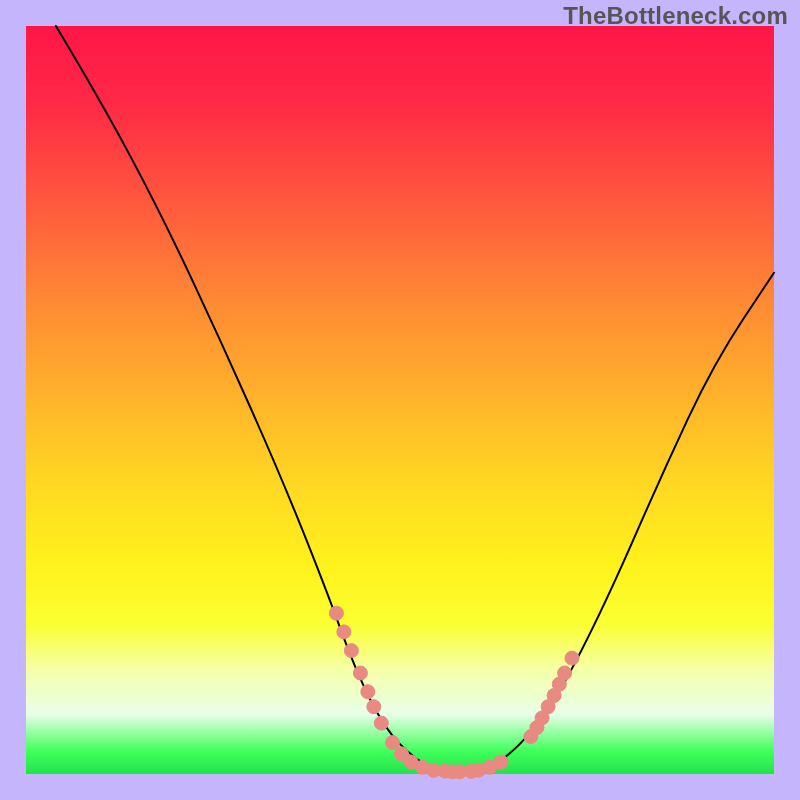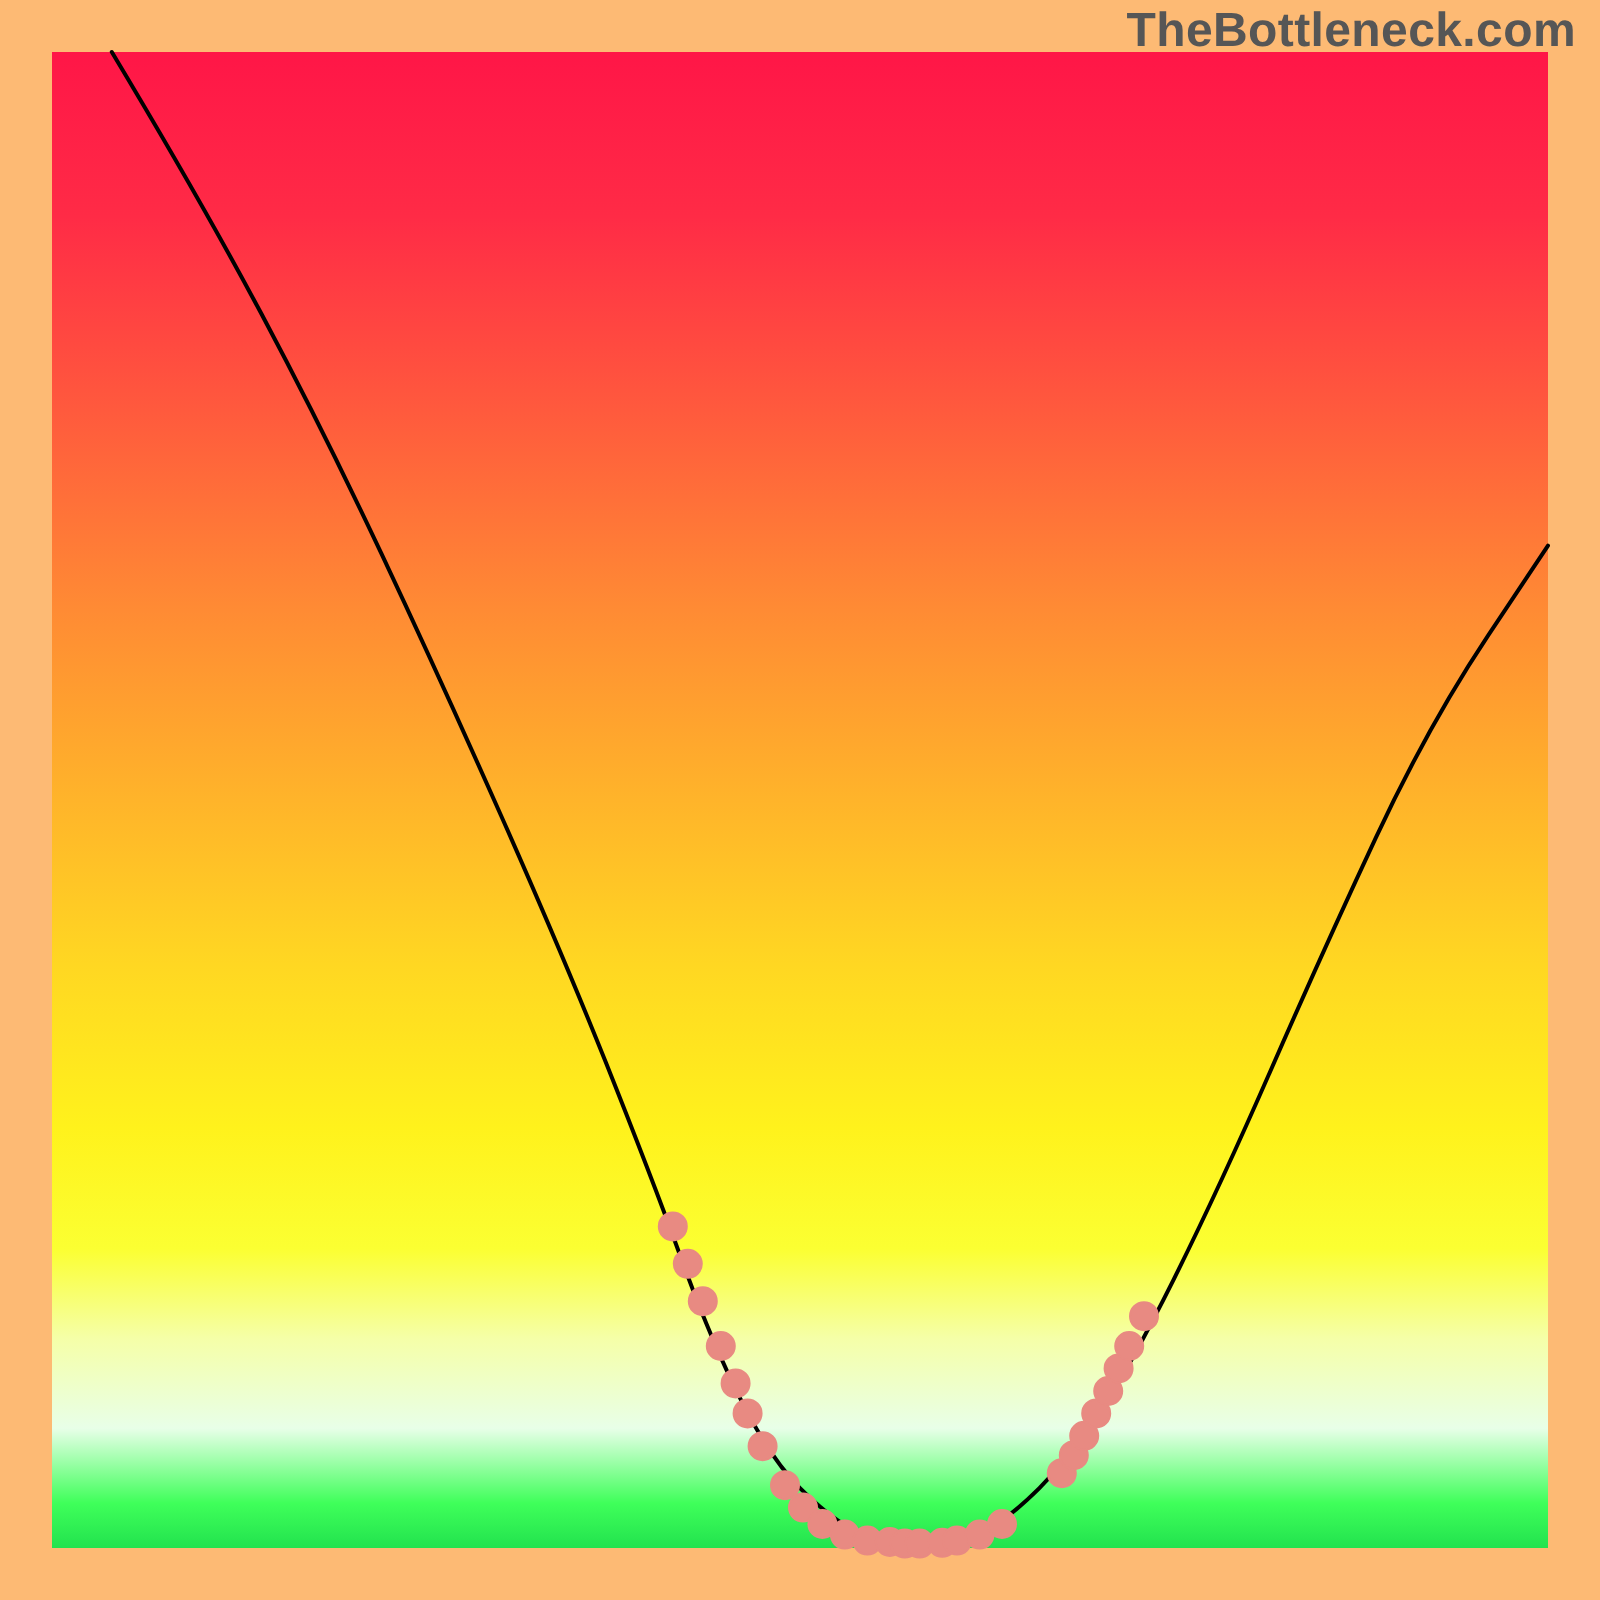--- a/index.html
+++ b/index.html
@@ -1,21 +1,21 @@
 <!DOCTYPE html>
 <html><head>
 <meta charset="utf-8">
 <style>
   * { margin: 0; padding: 0; box-sizing: border-box; }
   html, body { width: 800px; height: 800px; overflow: hidden; background: #000; }
   .frame {
     position: relative;
     width: 800px;
     height: 800px;
-    background: #fdba74;
+    background: #c4b5fd;
   }
   .watermark {
     position: absolute;
     top: 2px;
     right: 12px;
     font-family: Arial, Helvetica, sans-serif;
     font-size: 24px;
     font-weight: 600;
     color: #565656;
     letter-spacing: 0.2px;

